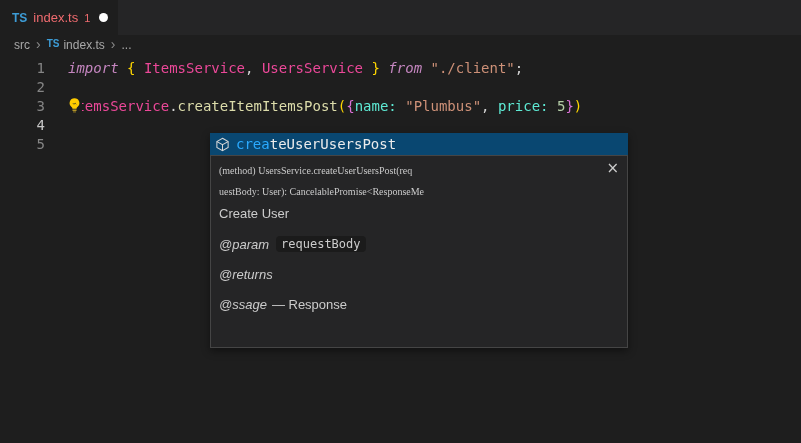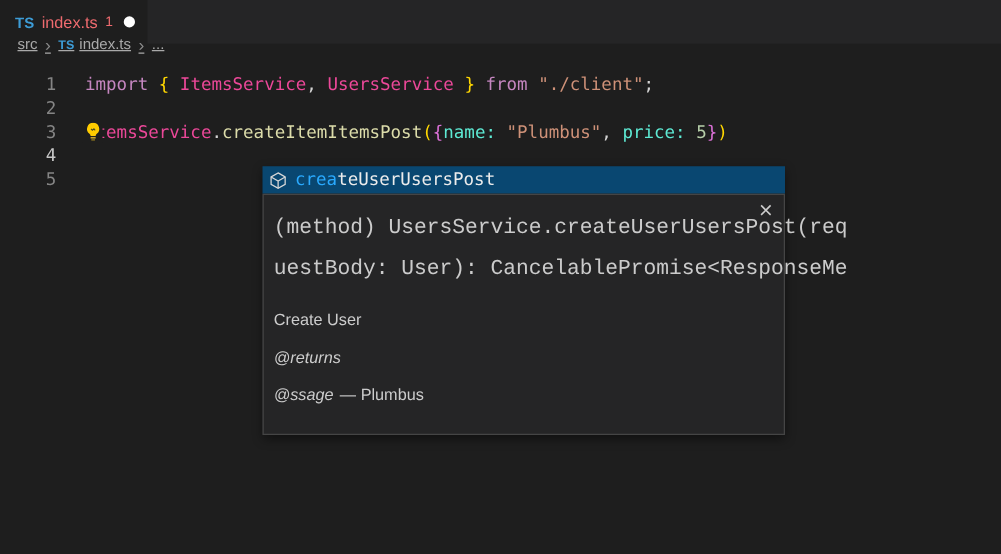--- a/index.html
+++ b/index.html
@@ -7,53 +7,53 @@
           font-family:"Liberation Sans",sans-serif;}
   
   .tabbar{position:absolute;left:0;top:0;width:801px;height:35px;background:#252526;}
   .tab{position:absolute;left:0;top:0;height:35px;width:118px;background:#1e1e1e;
        display:flex;align-items:center;padding-left:12px;box-sizing:border-box;cursor:pointer;}
   .ts-icon{color:#3d9cd6;font-weight:bold;font-size:12px;font-family:"Liberation Sans",sans-serif;letter-spacing:0;}
   .tab-label{color:#ef6b6f;font-size:13px;margin-left:6px;}
   .tab-badge{color:#ef6b6f;font-size:11px;margin-left:6px;margin-top:1px;}
   .dirty-dot{width:9px;height:9px;border-radius:50%;background:#ffffff;margin-left:9px;}
   
-  .breadcrumb{position:absolute;left:14px;top:24px;height:18px;display:flex;align-items:flex-end;
-              font-size:12px;color:#a9a9a9;text-decoration:underline;}
+  .breadcrumb{position:absolute;left:14px;top:38px;height:18px;display:flex;align-items:flex-start;
+              font-size:12px;color:#a9a9a9;}
   .crumb{cursor:pointer;}
   .chev{color:#8a8a8a;font-size:14px;margin:0 6px;line-height:12px;}
   .bc-ts{font-size:10px;margin-right:4px;}
   
   .editor{position:absolute;left:0;top:58px;width:801px;}
   .code-line{height:19px;display:flex;align-items:center;
              font-family:"DejaVu Sans Mono",monospace;font-size:14px;white-space:pre;}
   .ln{width:45px;text-align:right;color:#858585;flex:0 0 45px;}
   .ln.active{color:#c6c6c6;}
   .code{margin-left:23px;color:#d4d4d4;}
-  .tok-kw{color:#c586c0;} .tok-ty{color:#ec4899;} .tok-fn{color:#dcdcaa;}
+  .tok-kw{color:#c586c0;font-style:italic;} .tok-ty{color:#ec4899;} .tok-fn{color:#dcdcaa;}
   .tok-st{color:#ce9178;} .tok-nu{color:#b5cea8;} .tok-pr{color:#5eead4;}
   .tok-b1{color:#ffd700;} .tok-b2{color:#da70d6;} .tok-pl{color:#d4d4d4;}
   .tok-err{text-decoration:underline wavy #f14c4c;text-decoration-thickness:1px;text-underline-offset:3px;}
   
   .bulb{position:absolute;left:66px;top:96px;width:16px;height:18px;background:#1e1e1e;
         display:flex;align-items:center;justify-content:center;cursor:pointer;}
   
   .suggest{position:absolute;left:210px;top:133px;width:418px;z-index:5;
            box-shadow:0 3px 8px rgba(0,0,0,.45);}
   .sg-row{height:22px;background:#094771;display:flex;align-items:center;padding-left:5px;
           font-family:"DejaVu Sans Mono",monospace;font-size:14px;cursor:pointer;}
   .sg-cube{margin-right:6px;display:flex;align-items:center;}
   .sg-match{color:#2aaaff;}
   .sg-rest{color:#ececec;}
   .sg-docs{position:relative;background:#252526;border:1px solid #454545;height:193px;
            box-sizing:border-box;padding:4px 26px 0 8px;color:#cbcbcb;}
-  .sig{font-family:Liberation Mono, monospace;font-size:17px;line-height:21px;white-space:pre;margin-top:12px;}
+  .sig{font-family:Liberation Serif, serif;font-size:10px;line-height:21px;white-space:pre;}
   .sg-close{position:absolute;top:3px;right:8px;color:#cccccc;font-size:15px;cursor:pointer;
             font-family:"DejaVu Sans",sans-serif;}
-  .doc-title{margin-top:22px;font-size:13px;color:#cccccc;}
+  .doc-title{margin-top:4px;font-size:13px;color:#cccccc;}
   .doc-row{margin-top:15px;font-size:13px;color:#cccccc;display:flex;align-items:center;}
   .doc-tag{font-style:italic;}
   .chip{font-family:"DejaVu Sans Mono",monospace;font-size:12px;background:#1b1b1b;
         color:#cccccc;padding:1px 5px;border-radius:4px;margin-left:7px;}
   .doc-text{margin-left:5px;}
 </style>
 </head>
 <body>
 
 <div class="window">
@@ -105,22 +105,26 @@
       </span>
       <span class="sg-match">crea</span>
         <span class="sg-rest">teUserUsersPost</span>
     </div>
     <div class="sg-docs">
       <span class="sg-close">×</span>
       <div class="sig">(method) UsersService.createUserUsersPost(req</div>
       <div class="sig">uestBody: User): CancelablePromise&lt;ResponseMe</div>
       <div class="doc-title">Create User</div>
       <div class="doc-row">
+        <span class="doc-tag">@param</span>
+        <span class="chip">requestBody</span>
+      </div>
+      <div class="doc-row">
         <span class="doc-tag">@returns</span>
       </div>
       <div class="doc-row">
         <span class="doc-tag">@ssage</span>
-        <span class="doc-text">— Plumbus</span>
+        <span class="doc-text">— Response</span>
       </div>
     </div>
   </div>
 
 </div>
 
 </body></html>

